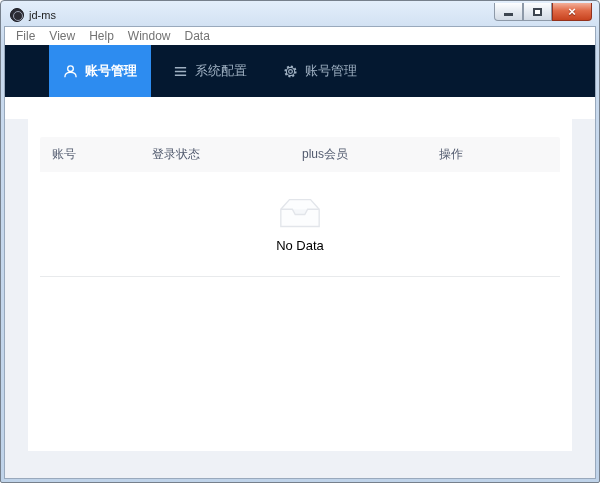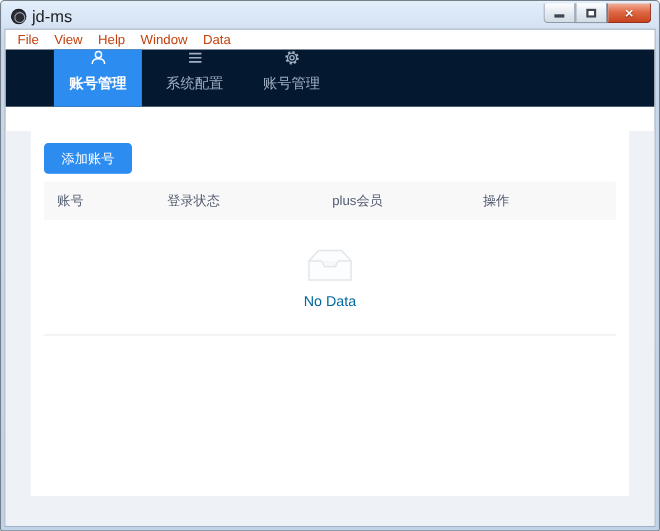--- a/index.html
+++ b/index.html
@@ -18,21 +18,21 @@
   .titlebar { height:22px; position:relative; display:flex; align-items:center; padding-left:6px; }
   .app-icon {
     width:14px; height:14px; border-radius:50%;
     background:#2b2b33; border:1px solid #1a1a22;
     position:relative; margin-right:5px;
   }
   .app-icon::after {
     content:""; position:absolute; left:2px; top:2px; width:8px; height:8px;
     border:1px solid #9aa0b0; border-radius:50%;
   }
-  .title-text { font-size:15px; color:#1c1c1c;text-align:center; }
+  .title-text { font-size:11px; color:#1c1c1c;text-align:center; }
 
   .win-controls { position:absolute; top:-1px; right:4px; display:flex; }
   .win-btn {
     width:29px; height:18px; border:1px solid #8d99a8; border-top:none;
     background:linear-gradient(#fdfeff, #e8edf3 45%, #d3dbe5);
     display:flex; align-items:center; justify-content:center;
     cursor:default; position:relative;
   }
   .win-btn.min { border-radius:0 0 0 4px; }
   .win-btn.close {
@@ -41,26 +41,26 @@
     border-color:#93311c;
   }
   .glyph-min { width:9px; height:3px; background:#3e4650; margin-top:6px; }
   .glyph-max { width:9px; height:8px; border:2px solid #3e4650; background:#fff; }
   .glyph-close { color:#fff; font-size:13px; font-weight:bold; line-height:1; text-shadow:0 1px 1px #7c2512; }
 
   
   .client { height:453px; background:#fff; border:1px solid #99a9bc; overflow:hidden; }
 
   .menubar { height:18px; background:#fff; display:flex; align-items:center; padding-left:4px; }
-  .menu-item { font-size:12px; color:#c2410c; padding:0 7px; line-height:18px; }
+  .menu-item { font-size:12px; color:#737373; padding:0 7px; line-height:18px; }
 
   .navbar { height:52px; background:#041830; display:flex; align-items:stretch; padding-left:44px; }
   .nav-tab {
     display:flex; align-items:center; gap:7px;
-    padding:0 14px; font-size:13px; color:#9fb0c2; cursor:default;flex-direction:column;
+    padding:0 14px; font-size:13px; color:#9fb0c2; cursor:default;
   }
   .nav-tab.active { background:#2d8cf0; color:#fff; font-weight:bold; }
   .nav-tab + .nav-tab { margin-left:8px; }
   .nav-tab svg { display:block; }
 
   .content { height:381px; background:#eef1f6; }
 
   .panel { margin:22px 23px 0; height:332px; background:#fff; padding:11px 12px; }
 
   .btn-row { display:flex; }
@@ -78,21 +78,21 @@
     font-size:12px; color:#515a6e; line-height:35px; padding-left:12px;
     white-space:nowrap; overflow:hidden;
   }
   .w1 { width:100px; } .w2 { width:150px; } .w3 { width:137px; } .w4 { width:133px; }
 
   .tbody {
     height:105px; border-bottom:1px solid #e8eaec;
     display:flex; flex-direction:column; align-items:center; justify-content:center;
   }
   .empty-icon { margin-bottom:6px; }
-  .empty-text { font-size:13px; color:#0369a1; }
+  .empty-text { font-size:13px; color:#000000; }
 </style>
 </head>
 <body>
 
 <div class="frame">
 
   <div class="titlebar">
     <div class="app-icon"></div>
     <div class="title-text">jd-ms</div>
     <div class="win-controls">
@@ -141,21 +141,20 @@
           <circle cx="8" cy="8" r="2" stroke-width="1.3"></circle>
         </svg>
         <span>账号管理</span>
       </div>
     </div>
 
     <div class="content">
       <div class="panel">
 
         <div class="btn-row">
-          <button class="btn-primary">添加账号</button>
         </div>
 
         <div class="table">
           <div class="thead">
             <div class="th w1">账号</div>
             <div class="th w2">登录状态</div>
             <div class="th w3">plus会员</div>
             <div class="th w4">操作</div>
           </div>
           <div class="tbody">

